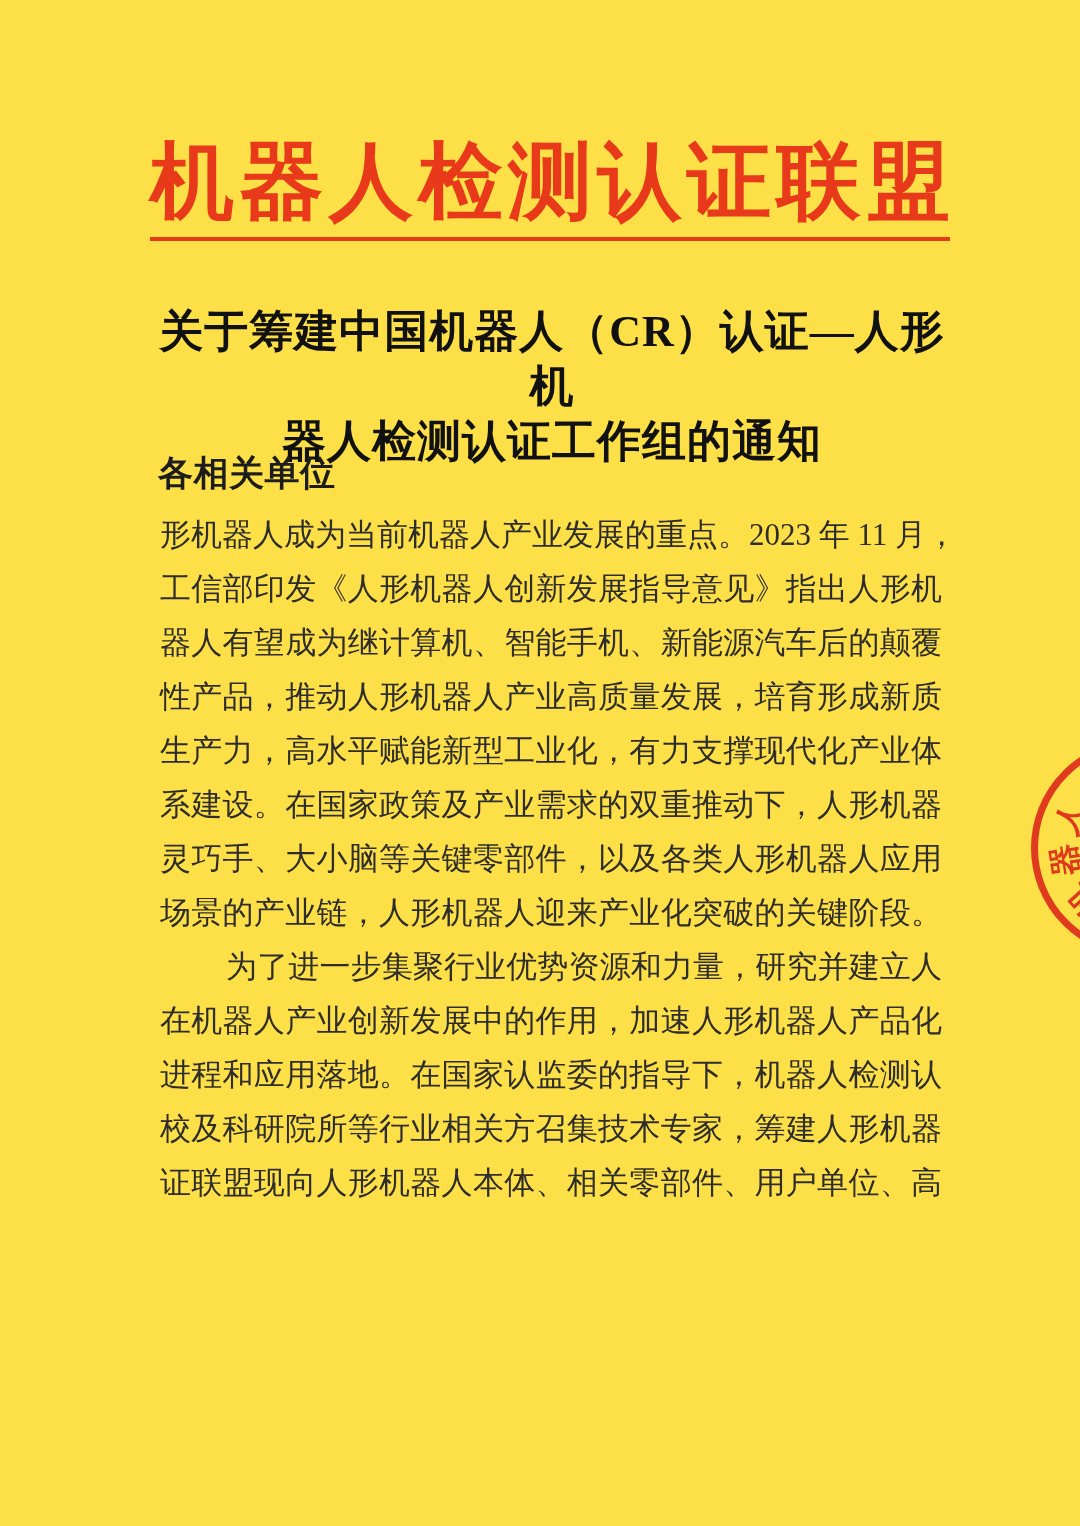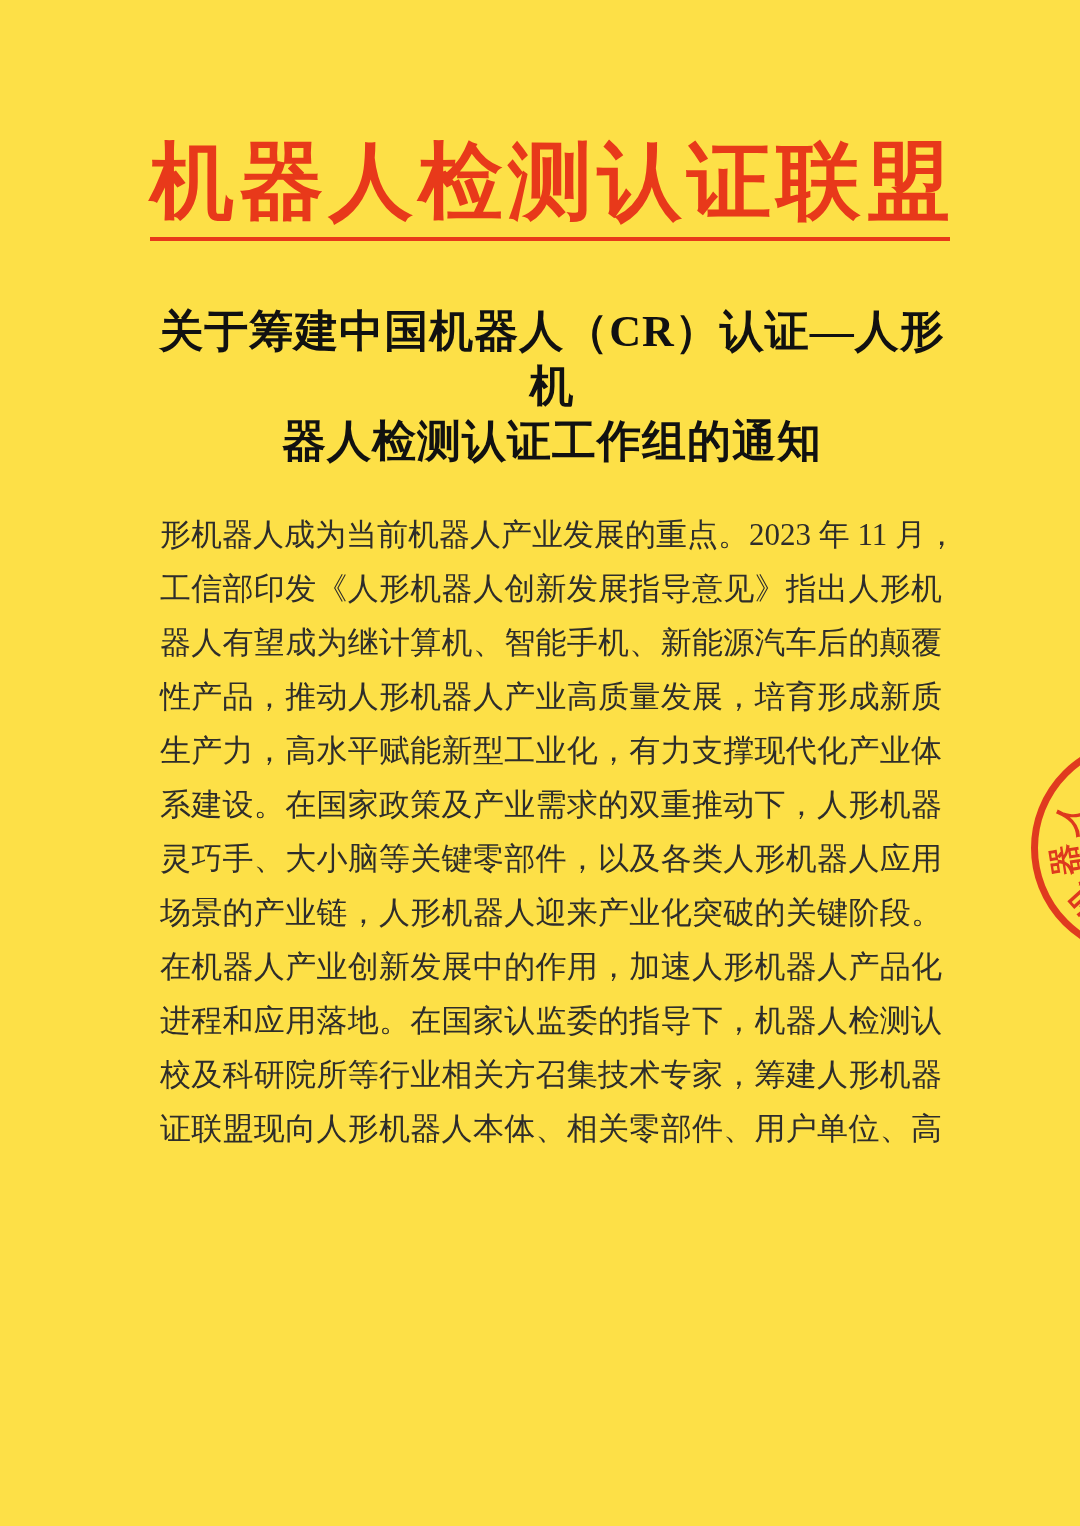--- a/index.html
+++ b/index.html
@@ -103,30 +103,32 @@
 <div class="page">
 
   <div class="masthead">机器人检测认证联盟</div>
   <div class="masthead-rule"></div>
 
   <h1 class="doc-title">
     <span class="t-line">关于筹建中国机器人（CR）认证—人形机</span>
     <span class="t-line">器人检测认证工作组的通知</span>
   </h1>
 
+  <div class="salutation">各相关单位</div>
 
   <div class="body-text">
     <div class="line">形机器人成为当前机器人产业发展的重点。2023 年 11 月，</div>
     <div class="line">工信部印发《人形机器人创新发展指导意见》指出人形机</div>
     <div class="line">器人有望成为继计算机、智能手机、新能源汽车后的颠覆</div>
     <div class="line">性产品，推动人形机器人产业高质量发展，培育形成新质</div>
     <div class="line">生产力，高水平赋能新型工业化，有力支撑现代化产业体</div>
     <div class="line">系建设。在国家政策及产业需求的双重推动下，人形机器</div>
     <div class="line">灵巧手、大小脑等关键零部件，以及各类人形机器人应用</div>
     <div class="line">场景的产业链，人形机器人迎来产业化突破的关键阶段。</div>
+    <div class="line indent">为了进一步集聚行业优势资源和力量，研究并建立人</div>
     <div class="line">在机器人产业创新发展中的作用，加速人形机器人产品化</div>
     <div class="line">进程和应用落地。在国家认监委的指导下，机器人检测认</div>
     <div class="line">校及科研院所等行业相关方召集技术专家，筹建人形机器</div>
     <div class="line">证联盟现向人形机器人本体、相关零部件、用户单位、高</div>
   </div>
 
   <div class="seal">
     <span class="seal-char" style="--a:-132deg">机</span>
     <span class="seal-char" style="--a:-99deg">器</span>
     <span class="seal-char" style="--a:-66deg">人</span>

